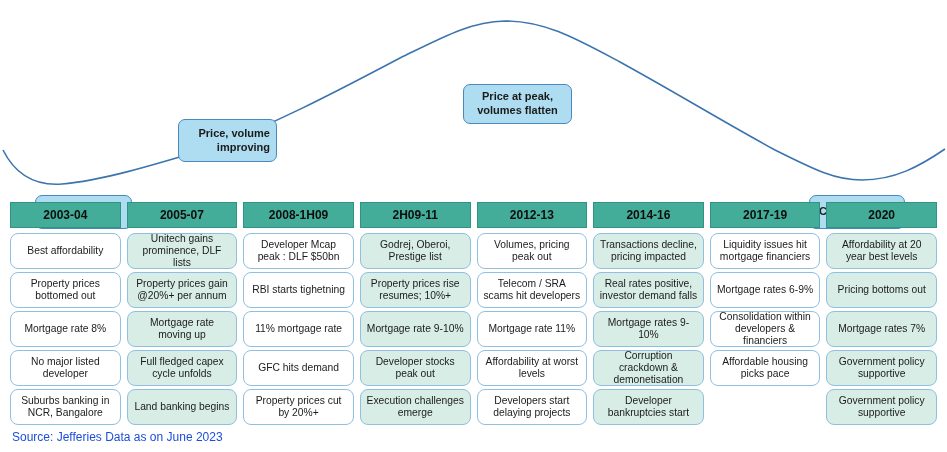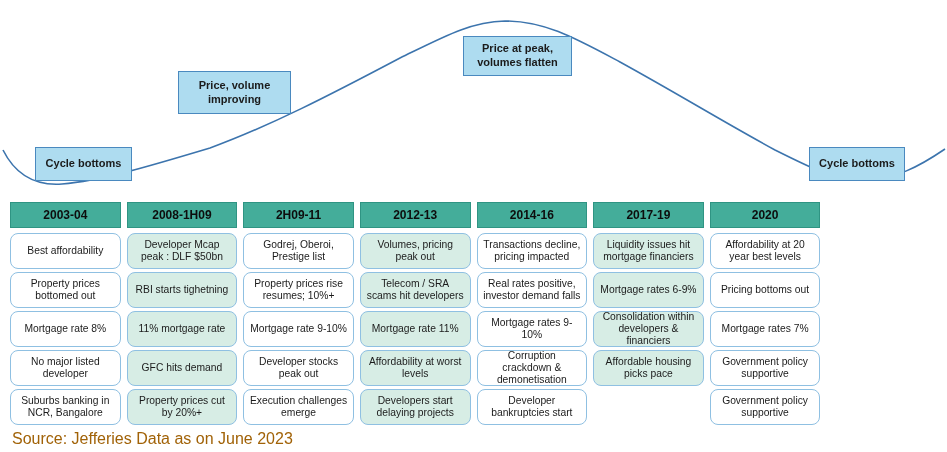--- a/index.html
+++ b/index.html
@@ -11,25 +11,25 @@
   *{box-sizing:border-box;margin:0;padding:0;}
   html,body{background:#fff;}
   body{font-family:"Liberation Sans", sans-serif;color:var(--text-dark);}
   .stage{position:relative;width:947px;height:452px;background:#fff;overflow:hidden;}
 
   
   .curve-svg{position:absolute;left:0;top:0;}
   .cycle-label{
     position:absolute;display:flex;align-items:center;justify-content:center;
     text-align:center;background:var(--label-fill);
-    border:1px solid var(--label-border);border-radius:0;
-    font-size:11px;font-weight:bold;line-height:1.25;padding:16px 6px;
+    border:1px solid var(--label-border);border-radius:7px;
+    font-size:11px;font-weight:bold;line-height:1.25;padding:16px 6px;margin-top:48px;
   }
   .lbl-cb-left  {left:35px; top:147px;width:97px; height:24px;}
-  .lbl-pvi      {left:178px;top:71px; width:113px;height:43px;}
+  .lbl-pvi      {left:178px;top:71px; width:99px;height:43px;text-align:right;}
   .lbl-peak     {left:463px;top:36px; width:109px;height:40px;}
   .lbl-vd       {left:589px;top:106px;width:109px;height:41px;}
   .lbl-cb-right {left:809px;top:147px;width:96px; height:24px;}
 
   
   .cycle-table{
     position:absolute;left:10px;top:202px;width:927px;
     display:grid;grid-template-columns:repeat(8,1fr);column-gap:6px;
   }
   .col{display:flex;flex-direction:column;row-gap:3px;}
@@ -39,21 +39,21 @@
     font-size:12px;font-weight:bold;color:#0d0d0d;
   }
   .cell{
     height:36px;display:flex;align-items:center;justify-content:center;
     text-align:center;background:var(--cell-white);
     border:1px solid var(--cell-border);border-radius:8px;
     font-size:10.3px;line-height:1.18;padding:1px 5px;
   }
   .col:nth-child(even) .cell{background:var(--cell-green);}
 
-  .footer-note{position:absolute;left:12px;top:430px;font-size:16px;color:#a16207;}
+  .footer-note{position:absolute;left:12px;top:430px;font-size:12px;color:#1d4ed8;}
 </style>
 </head>
 <body>
 
 <div class="stage">
 
   <svg class="curve-svg" width="947" height="198" viewBox="0 0 947 198" aria-hidden="true">
     <path d="M 3 150
              C 15 174, 35 186, 62 184
              C 100 181, 150 166, 210 148
@@ -74,20 +74,28 @@
 
     <div class="col">
       <div class="col-header">2003-04</div>
       <div class="cell">Best affordability</div>
       <div class="cell">Property prices bottomed out</div>
       <div class="cell">Mortgage rate 8%</div>
       <div class="cell">No major listed developer</div>
       <div class="cell">Suburbs banking in NCR, Bangalore</div>
     </div>
 
+    <div class="col">
+      <div class="col-header">2005-07</div>
+      <div class="cell">Unitech gains prominence, DLF lists</div>
+      <div class="cell">Property prices gain @20%+ per annum</div>
+      <div class="cell">Mortgage rate moving up</div>
+      <div class="cell">Full fledged capex cycle unfolds</div>
+      <div class="cell">Land banking begins</div>
+    </div>
 
     <div class="col">
       <div class="col-header">2008-1H09</div>
       <div class="cell">Developer Mcap peak : DLF $50bn</div>
       <div class="cell">RBI starts tighetning</div>
       <div class="cell">11% mortgage rate</div>
       <div class="cell">GFC hits demand</div>
       <div class="cell">Property prices cut by 20%+</div>
     </div>
 

